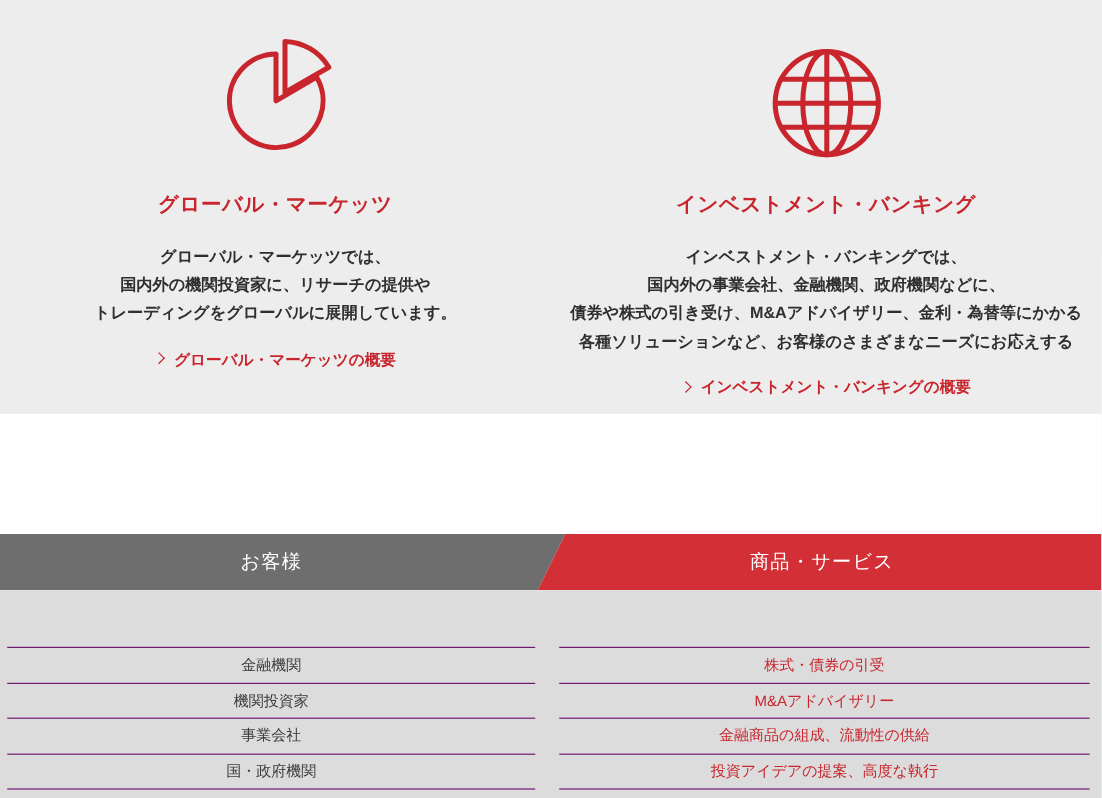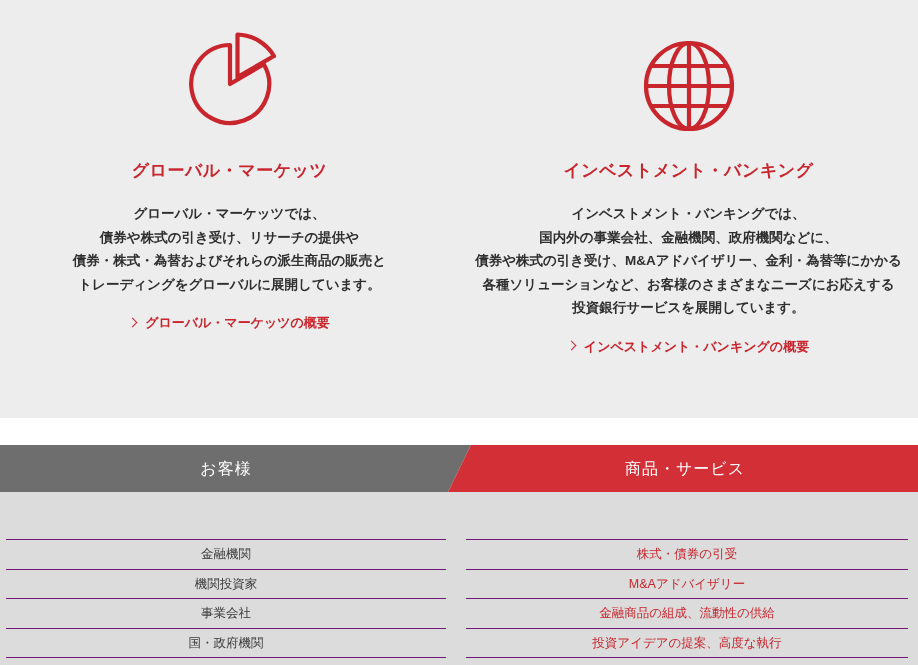--- a/index.html
+++ b/index.html
@@ -9,21 +9,21 @@
     overflow: hidden;
     background: #ffffff;
     font-family: "Liberation Sans", "DejaVu Sans", sans-serif;
   }
 
   
   .promo-section {
     position: absolute;
     left: 0; top: 0;
     width: 918px;
-    height: 418px;
+    height: 345px;
     background: #ededed;
     display: flex;
   }
   .promo-col {
     width: 459px;
     height: 445px;
     position: relative;
     text-align: center;
   }
 
@@ -161,22 +161,21 @@
       <svg width="118" height="118" viewBox="0 0 118 118">
         <path d="M59 20 A39 39 0 1 0 92.8 39.2 L59 59 Z" fill="none" stroke="#c8252d" stroke-width="4.2" stroke-linejoin="round" stroke-linecap="round"></path>
         <path d="M66.5 9.5 A44 44 0 0 1 103 31 L66.5 52 Z" fill="none" stroke="#c8252d" stroke-width="4.2" stroke-linejoin="round" stroke-linecap="round"></path>
       </svg>
     </div>
 
     <div class="promo-title">グローバル・マーケッツ</div>
 
     <div class="promo-body">
       <div>グローバル・マーケッツでは、</div>
-      <div>債券や株式の引き受け、リサーチの提供や</div>
-      <div>債券・株式・為替およびそれらの派生商品の販売と</div>
+      <div>国内外の機関投資家に、リサーチの提供や</div>
       <div>トレーディングをグローバルに展開しています。</div>
     </div>
 
     <a class="promo-link">
       <span class="chev"></span>
       <span>グローバル・マーケッツの概要</span>
     </a>
   </div>
 
   <div class="promo-col">
@@ -193,21 +192,20 @@
       </svg>
     </div>
 
     <div class="promo-title">インベストメント・バンキング</div>
 
     <div class="promo-body">
       <div>インベストメント・バンキングでは、</div>
       <div>国内外の事業会社、金融機関、政府機関などに、</div>
       <div>債券や株式の引き受け、M&amp;Aアドバイザリー、金利・為替等にかかる</div>
       <div>各種ソリューションなど、お客様のさまざまなニーズにお応えする</div>
-      <div>投資銀行サービスを展開しています。</div>
     </div>
 
     <a class="promo-link">
       <span class="chev"></span>
       <span>インベストメント・バンキングの概要</span>
     </a>
   </div>
 </div>
 
 <div class="table-section">

